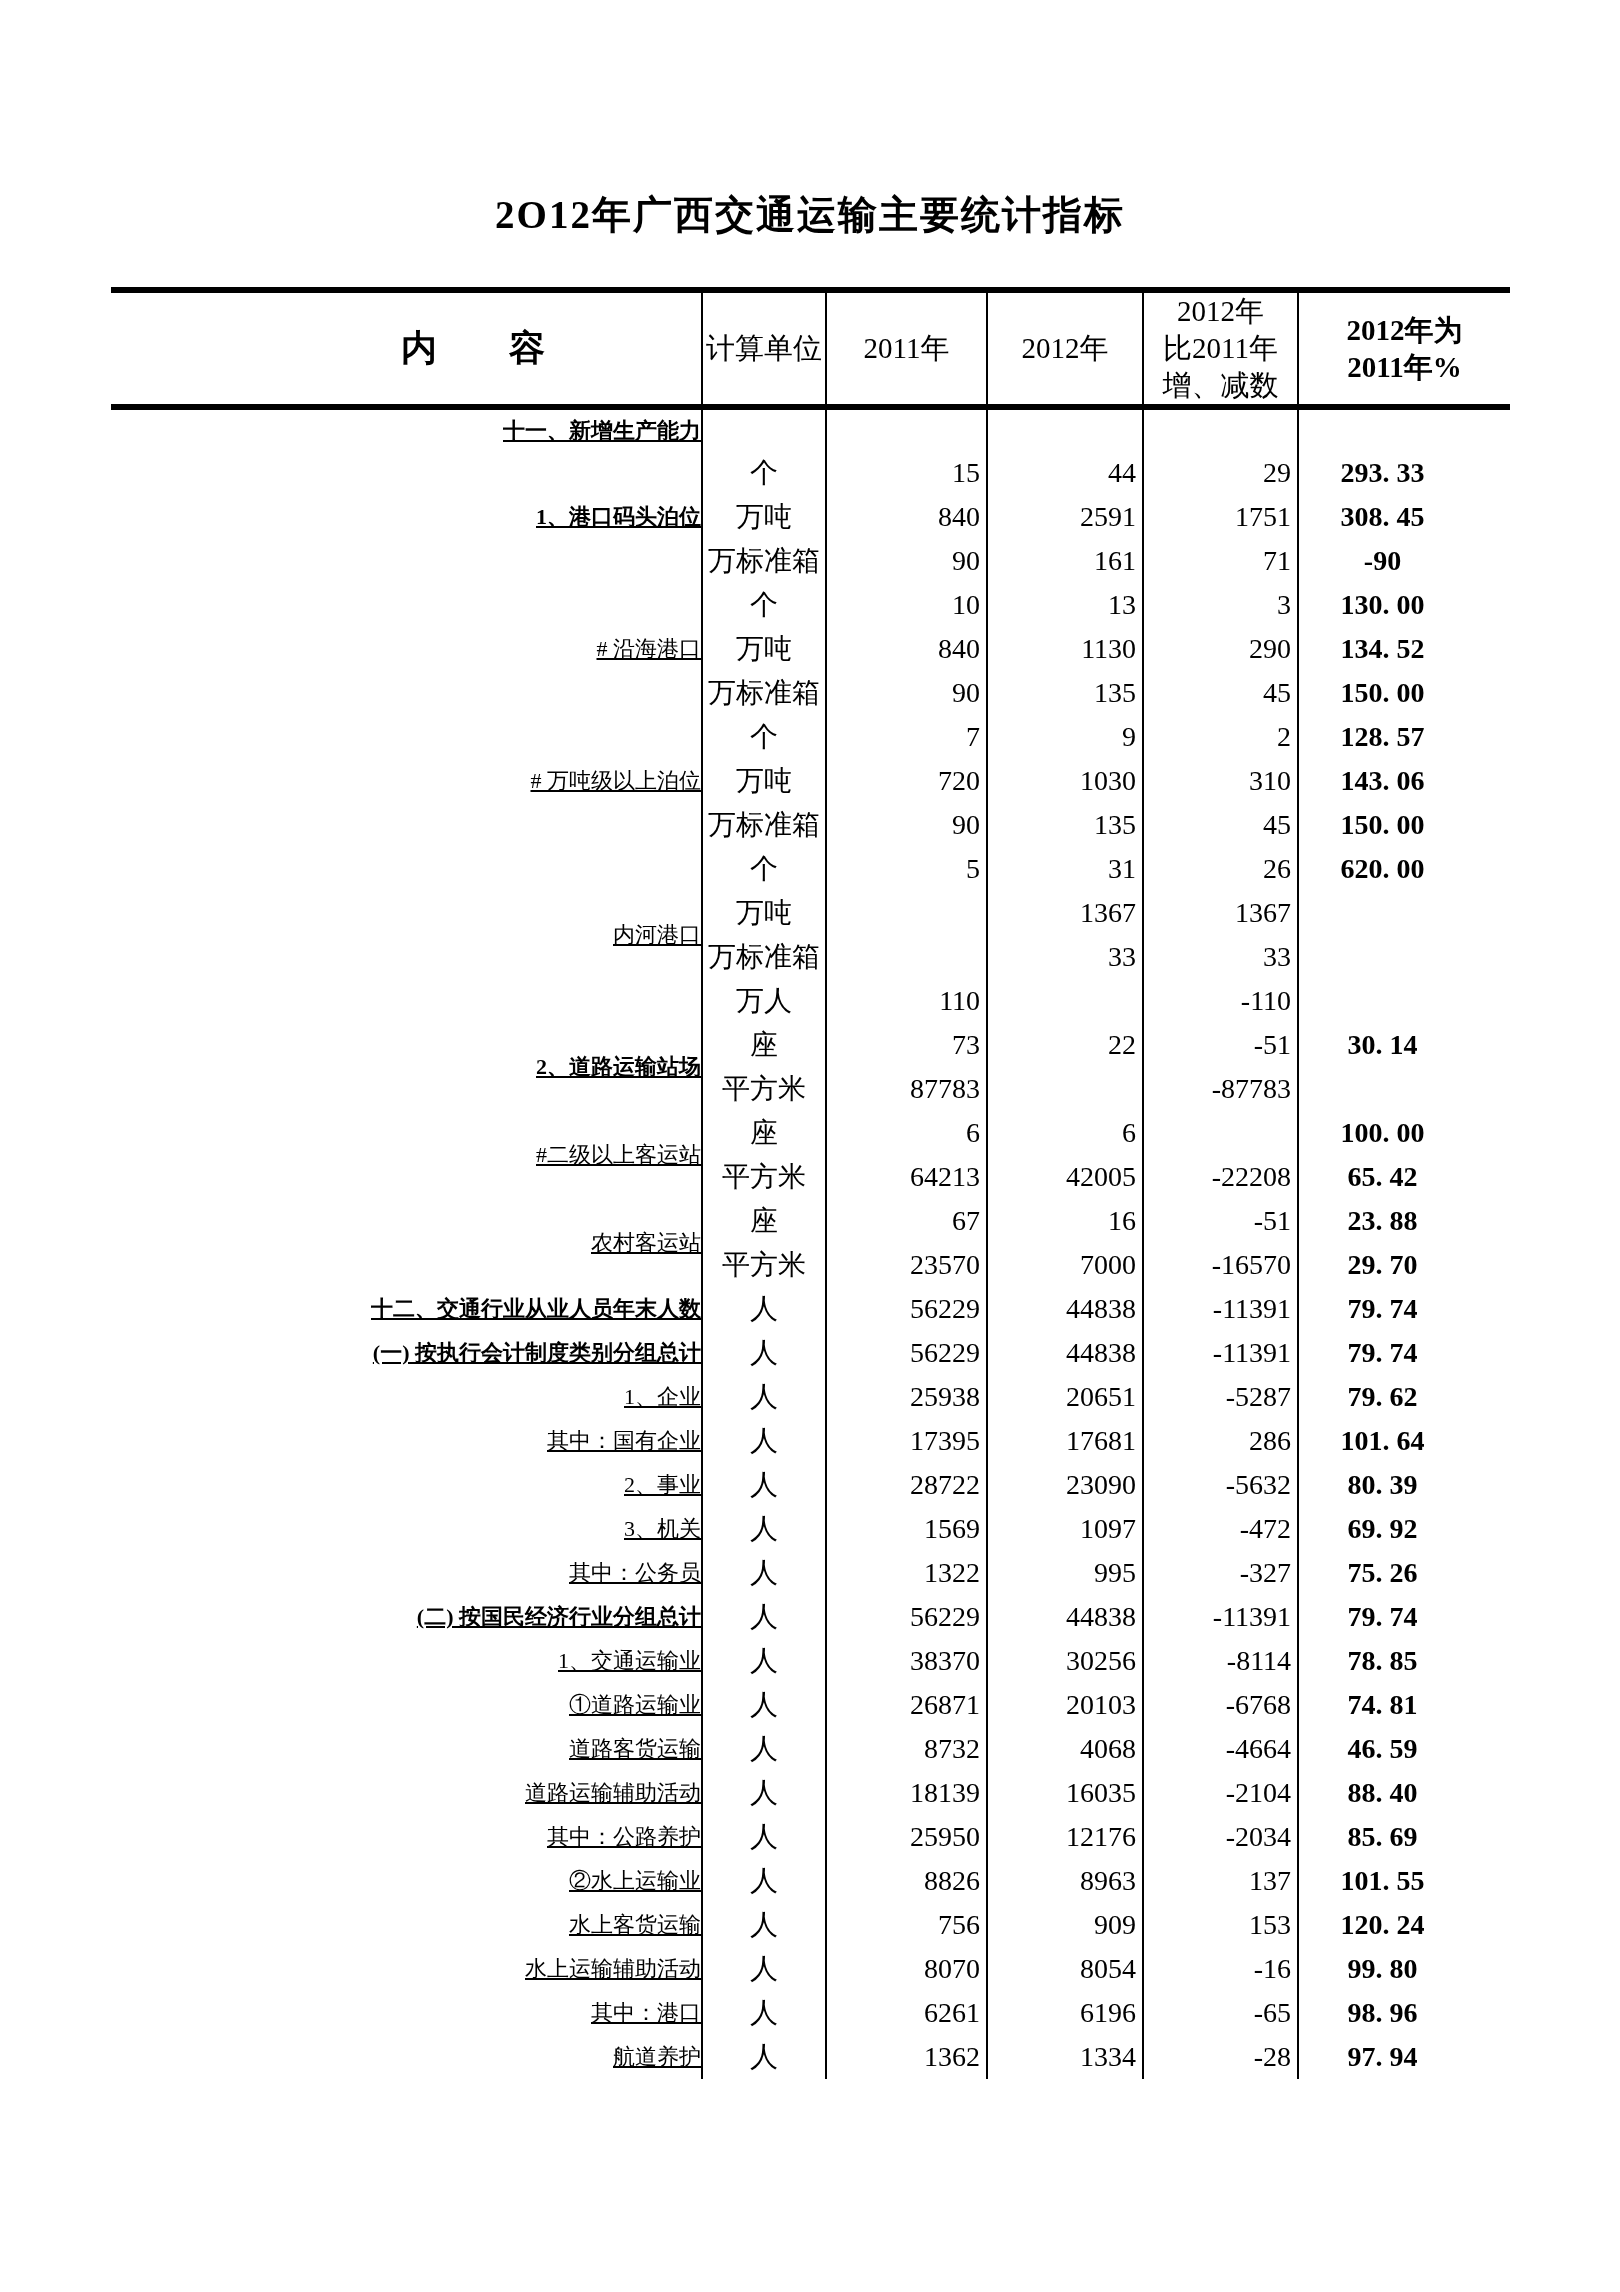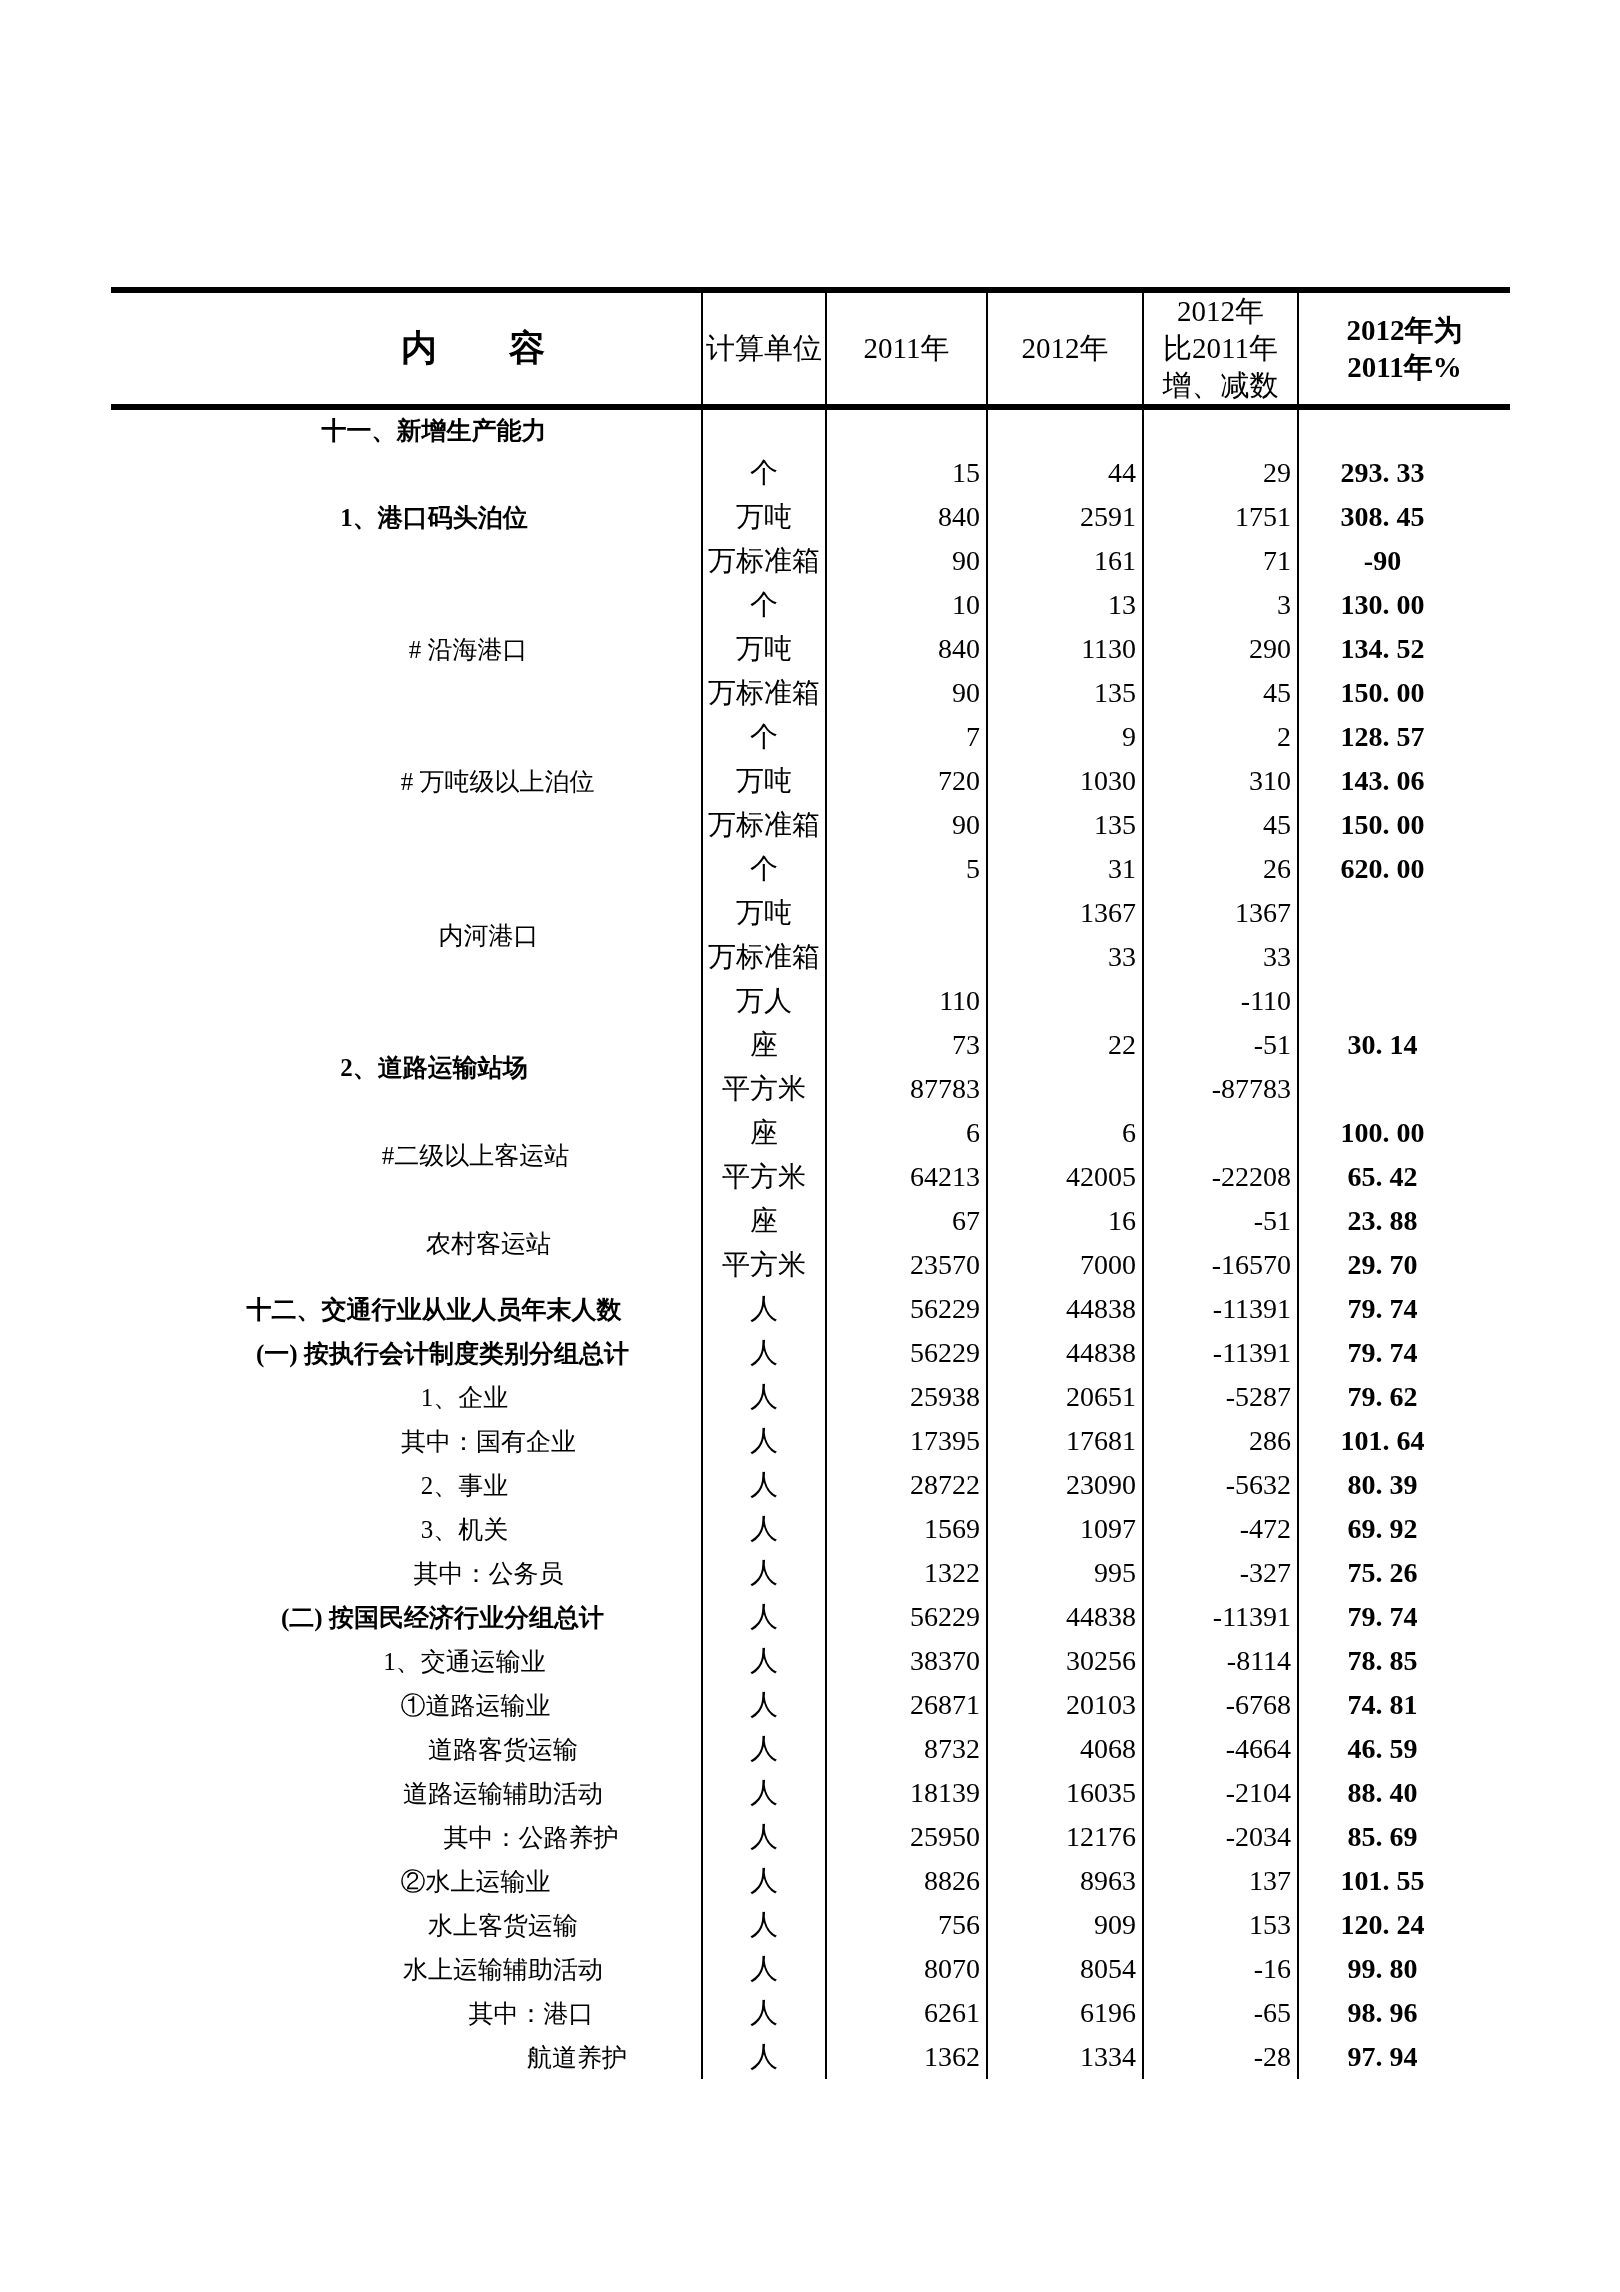--- a/index.html
+++ b/index.html
@@ -54,34 +54,36 @@
 
   tbody tr { height:44px; }
   tbody td {
     padding:0;
     vertical-align:middle;
     font-size:28px;
     line-height:1;
     overflow:hidden;
   }
   td.label {
-    text-align:center;
-    font-size:25px;
+    text-align:right;
+    font-size:22px;
     white-space:nowrap;
+    text-decoration:underline;
   }
   td.label.bold { font-weight:bold; }
   td.unit { text-align:center; white-space:nowrap; }
   td.num  { text-align:right; padding-right:5.9px; white-space:nowrap; }
   td.num.pct { padding-right:44px;text-align:center; }
 </style>
 </head>
 <body>
 
 <div class="page">
 
+  <div class="doc-title">2O12年广西交通运输主要统计指标</div>
 
   <table class="stats">
     <colgroup>
       <col style="width:591px">
       <col style="width:124px">
       <col style="width:161px">
       <col style="width:156px">
       <col style="width:155px">
       <col style="width:212px">
     </colgroup>

